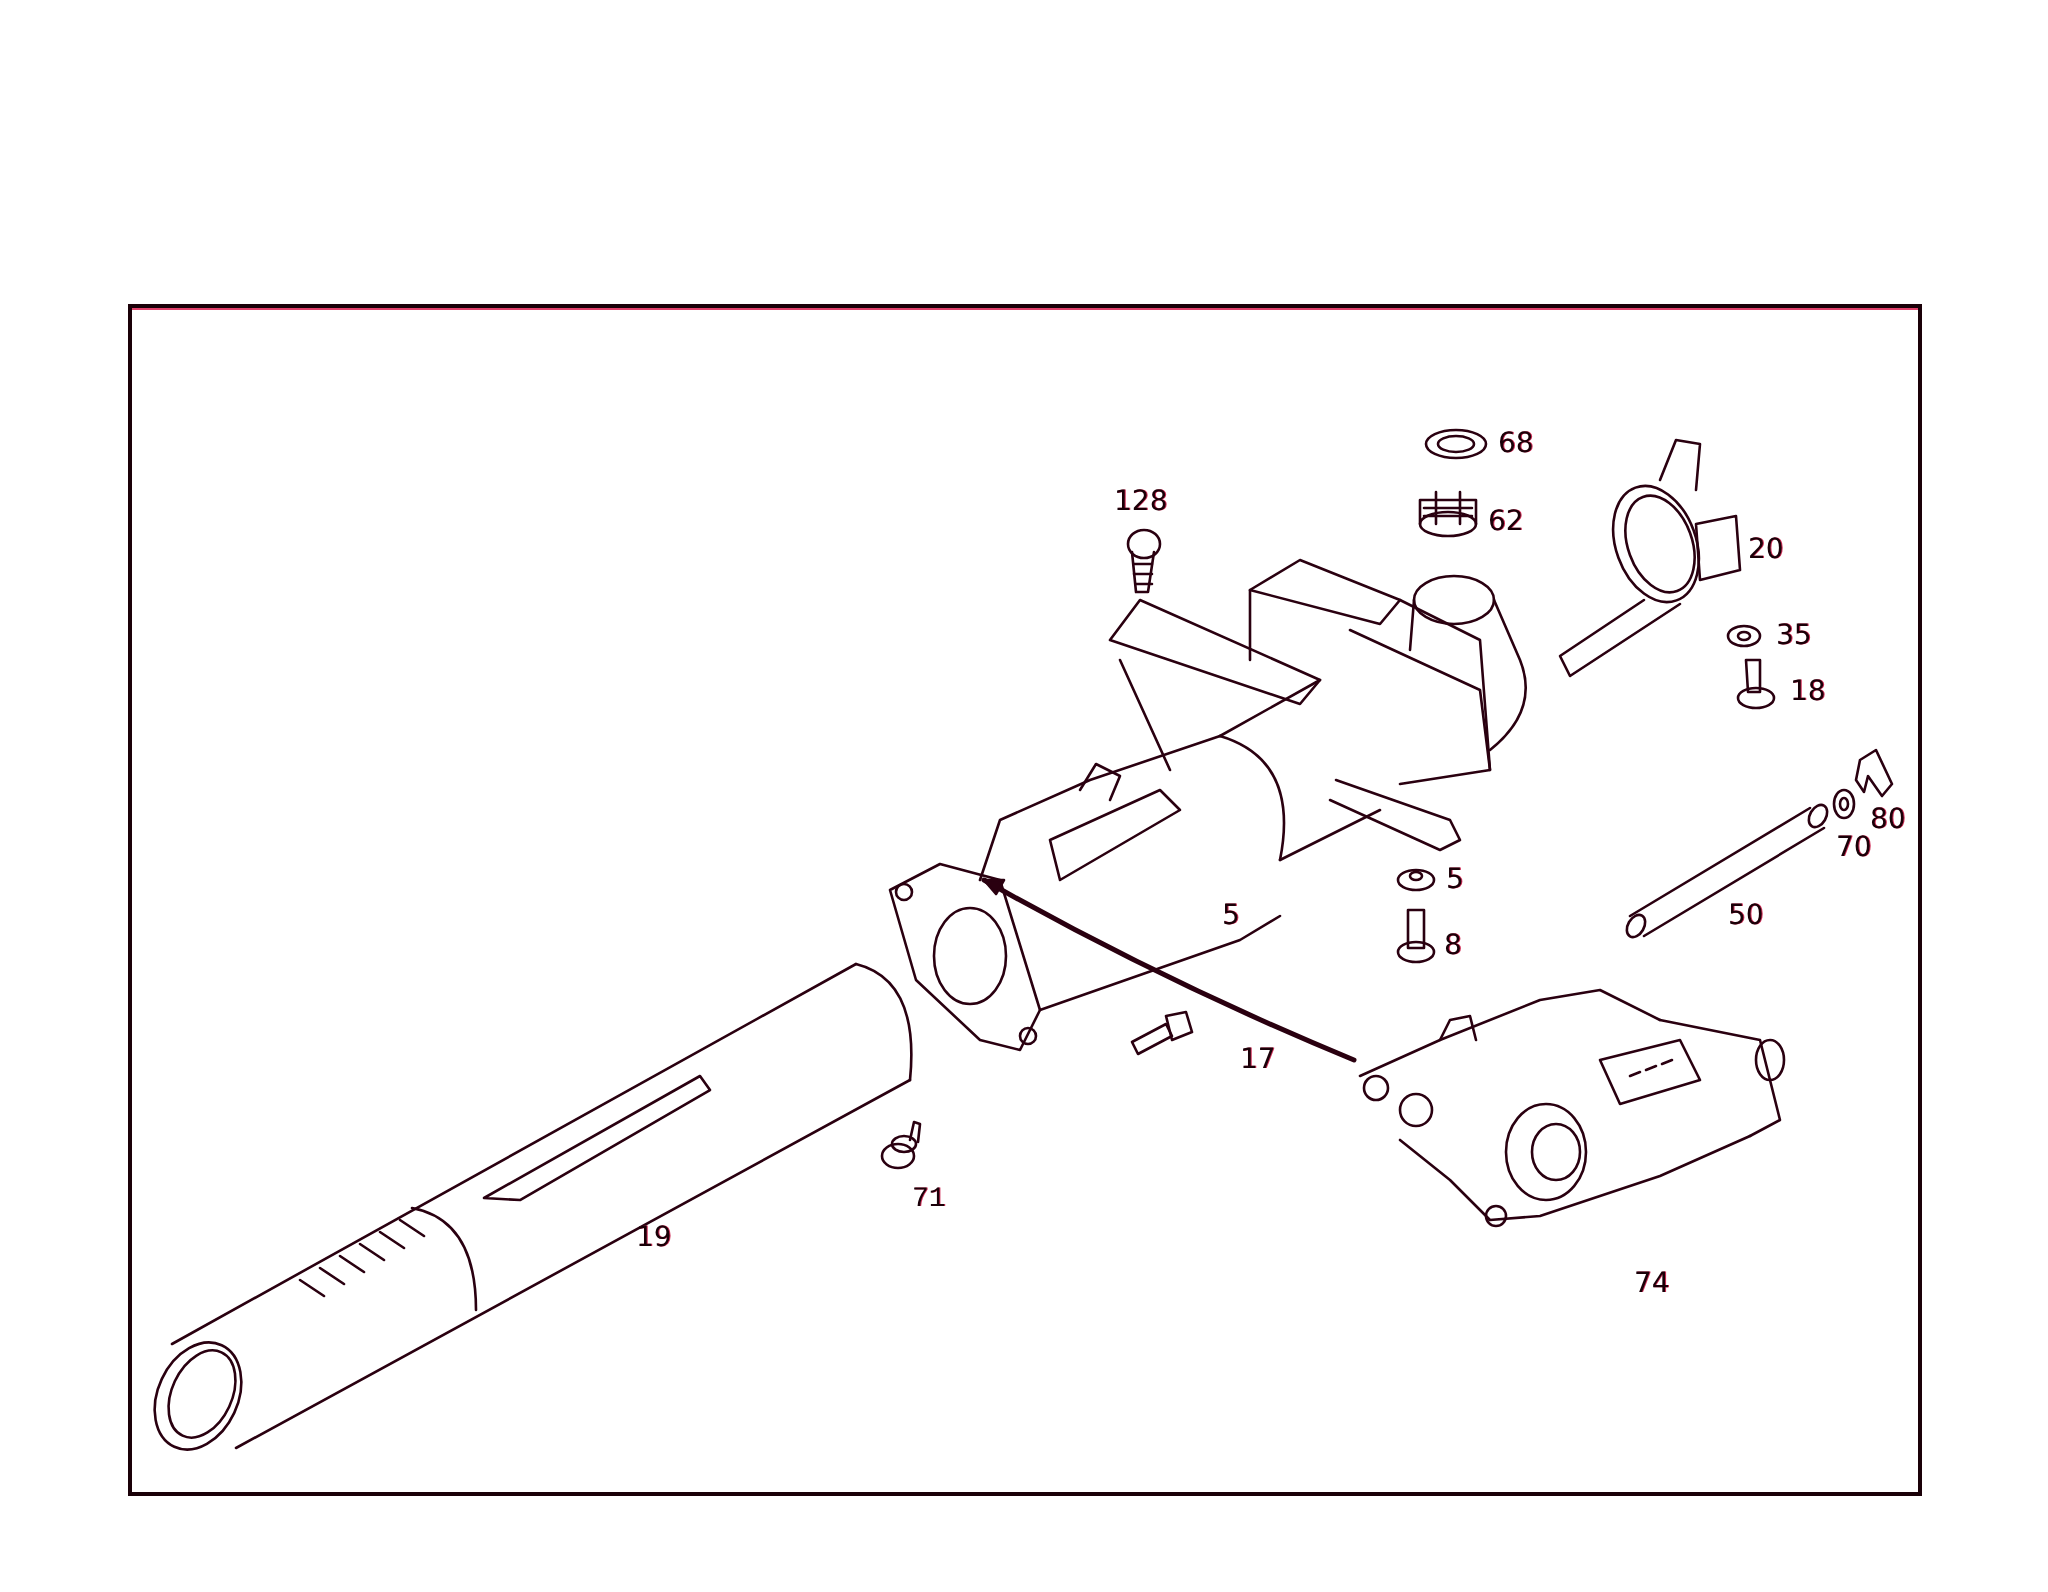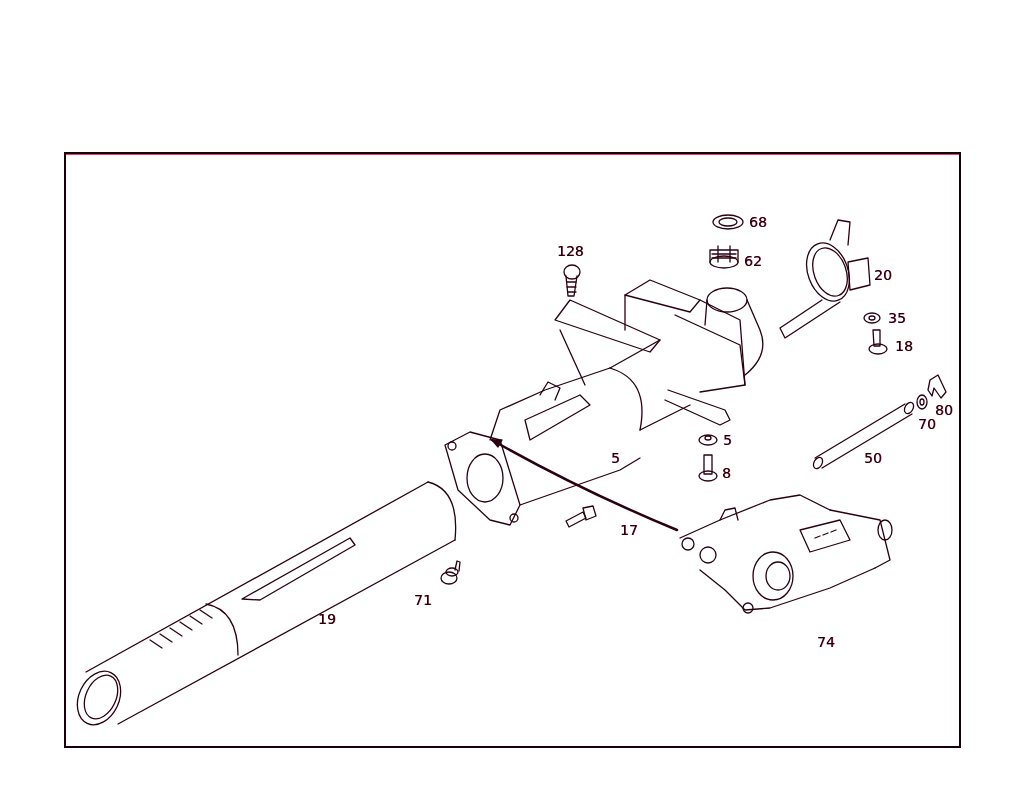--- a/index.html
+++ b/index.html
@@ -139,18 +139,18 @@
 <div class="callout" style="left:611px;top:451px;">5</div>
 <div class="callout" style="left:722px;top:466px;">8</div>
 <div class="callout" style="left:723px;top:433px;">5</div>
 <div class="callout" style="left:318px;top:612px;">19</div>
 <div class="callout" style="left:581px;top:523px;margin-left:39px;">17</div>
 <div class="callout" style="left:874px;top:268px;">20</div>
 <div class="callout" style="left:895px;top:339px;">18</div>
 <div class="callout" style="left:888px;top:311px;">35</div>
 <div class="callout" style="left:744px;top:254px;">62</div>
 <div class="callout" style="left:749px;top:215px;">68</div>
-<div class="callout" style="left:414px;top:593px;">71</div>
+<div class="callout" style="left:456px;top:593px;font-family:Liberation Mono, monospace;">71</div>
 <div class="callout" style="left:817px;top:635px;">74</div>
 <div class="callout" style="left:864px;top:451px;">50</div>
 <div class="callout" style="left:935px;top:403px;">80</div>
 <div class="callout" style="left:918px;top:417px;">70</div>
 <div class="callout" style="left:557px;top:244px;">128</div>
 
 </body></html>

